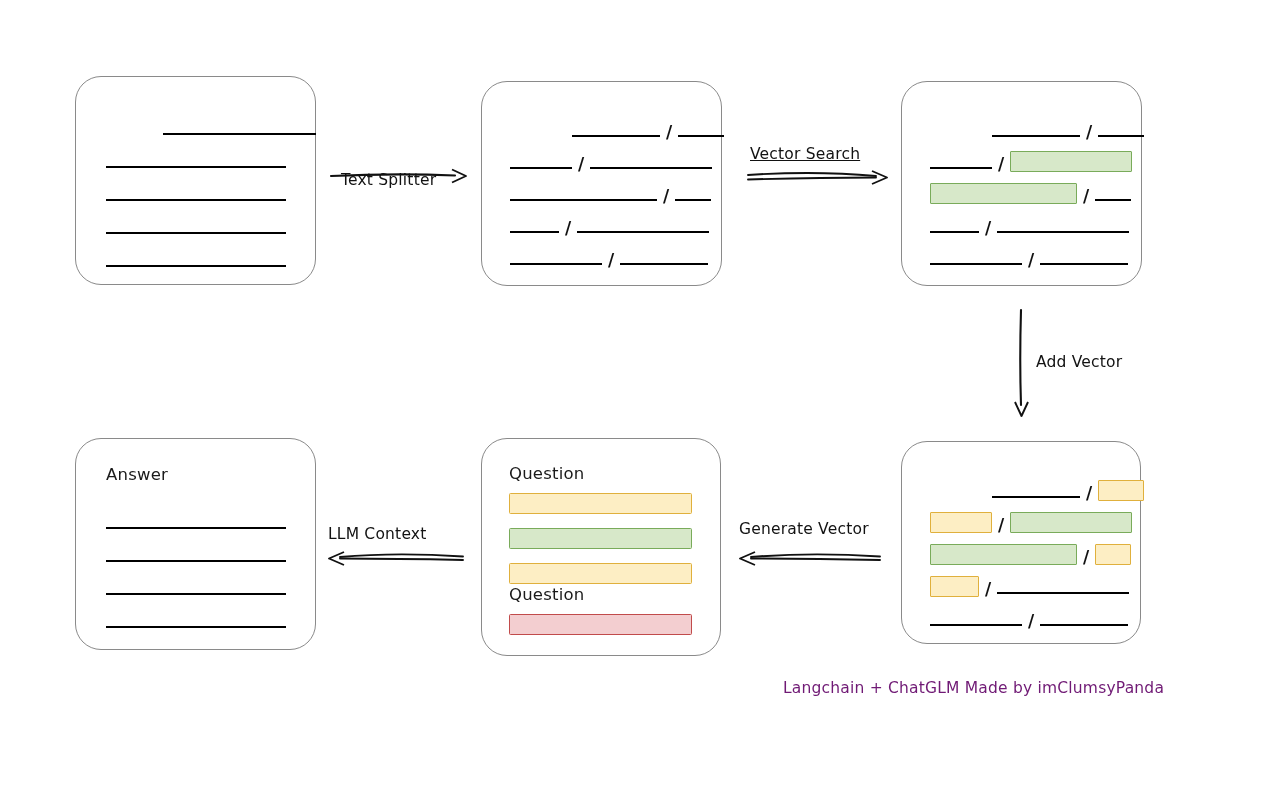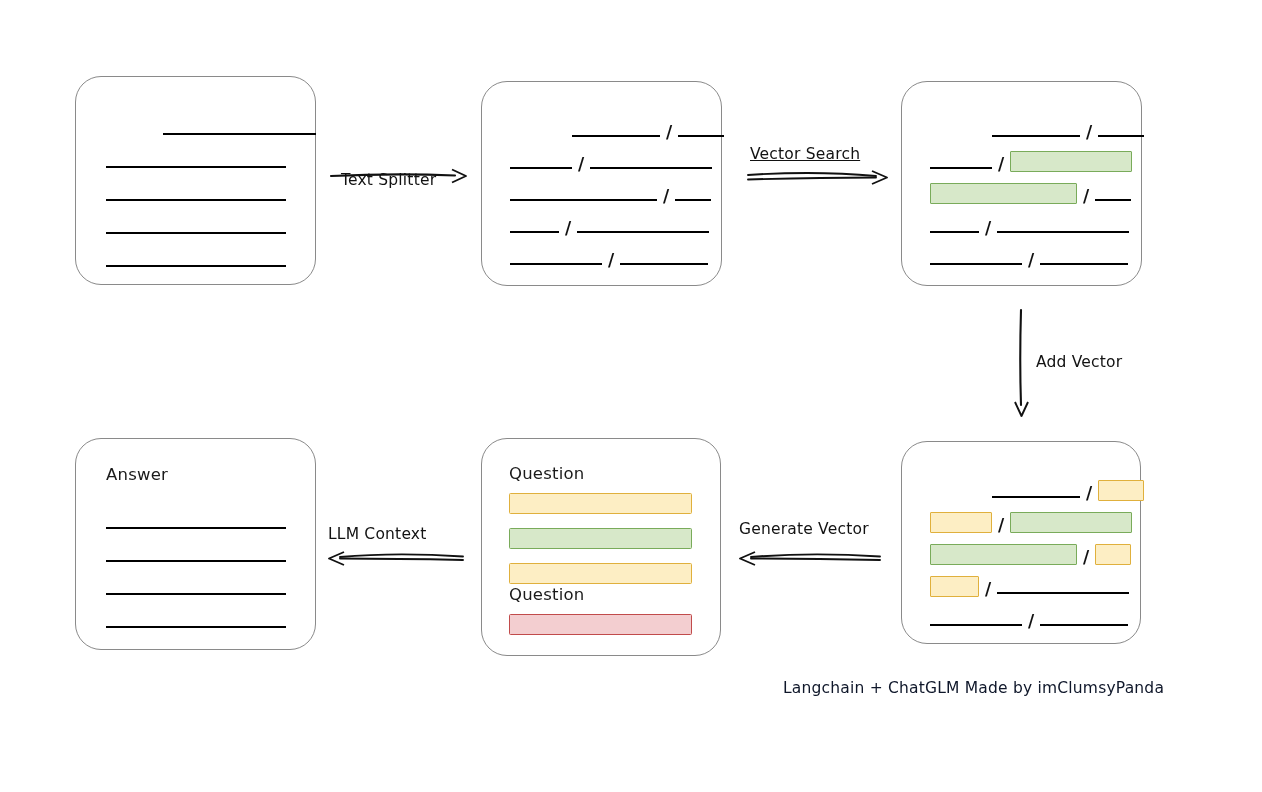--- a/index.html
+++ b/index.html
@@ -96,21 +96,21 @@
     white-space:nowrap;
     letter-spacing:.2px;
   }
 
   
   #footer{
     position:absolute;
     left:783px;top:679px;
     font-family:"DejaVu Sans", sans-serif;
     font-size:15.5px;
-    color:#0f172a;
+    color:#701a75;
     white-space:nowrap;
     letter-spacing:.2px;
   }
 
   svg.edges{position:absolute;left:0;top:0;width:1262px;height:792px;pointer-events:none;}
 </style>
 </head>
 <body>
 
 <div id="canvas">

